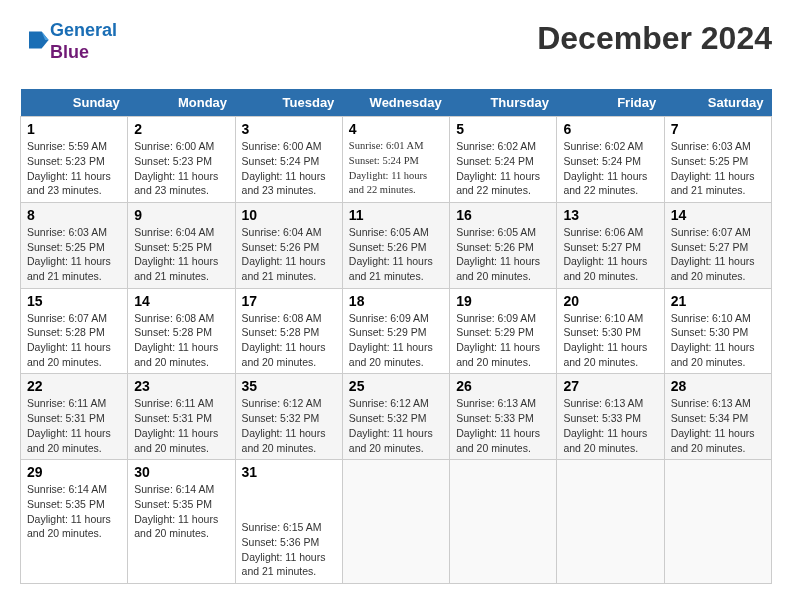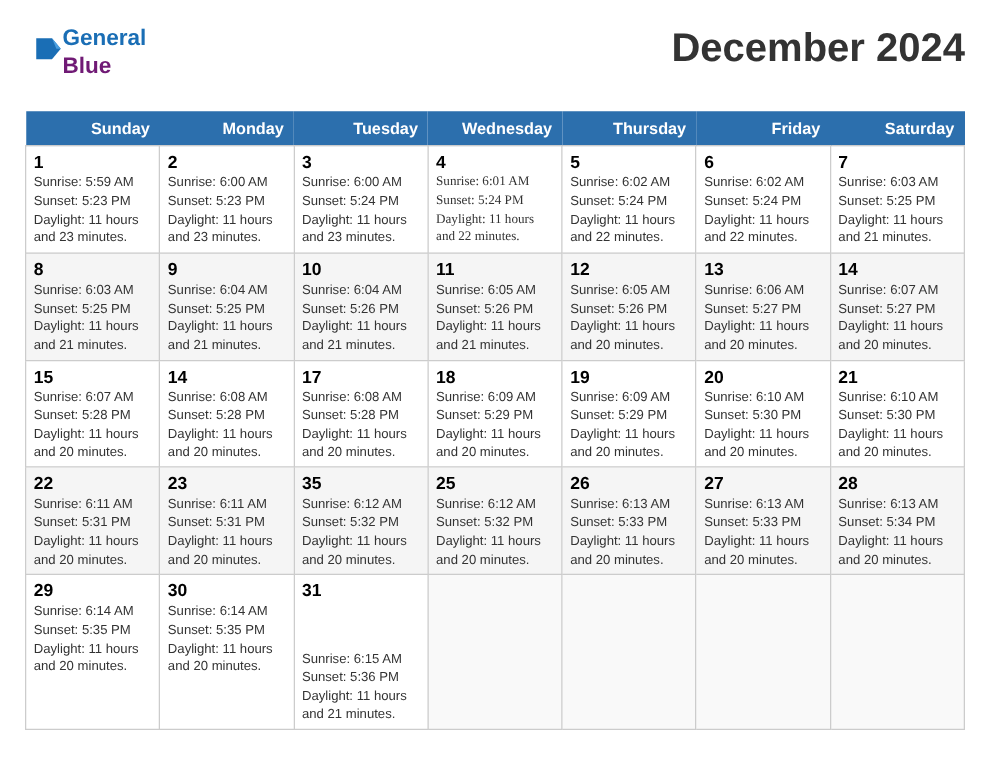--- a/index.html
+++ b/index.html
@@ -193,21 +193,21 @@
 and 21 minutes.</div>
         </td>
         <td>
           <span class="day-number">11</span>
           <div class="day-info" style="white-space: pre-line;">Sunrise: 6:05 AM
 Sunset: 5:26 PM
 Daylight: 11 hours
 and 21 minutes.</div>
         </td>
         <td>
-          <span class="day-number">12</span>
+          <span class="day-number">16</span>
           <div class="day-info" style="white-space: pre-line;">Sunrise: 6:05 AM
 Sunset: 5:26 PM
 Daylight: 11 hours
 and 20 minutes.</div>
         </td>
         <td>
           <span class="day-number">13</span>
           <div class="day-info" style="white-space: pre-line;">Sunrise: 6:06 AM
 Sunset: 5:27 PM
 Daylight: 11 hours

